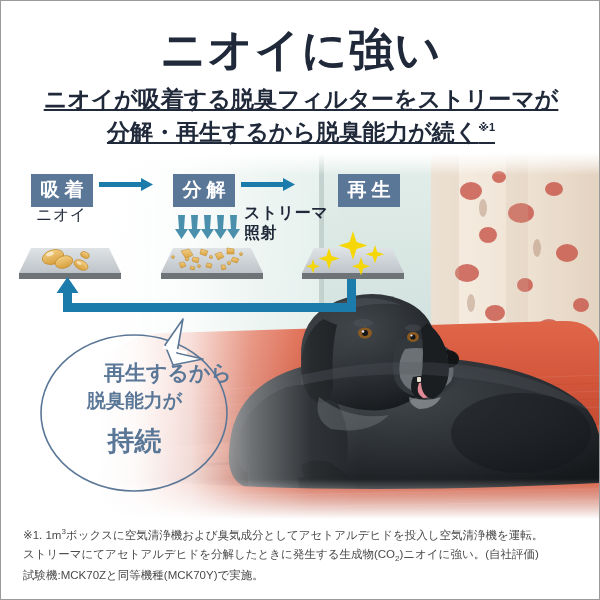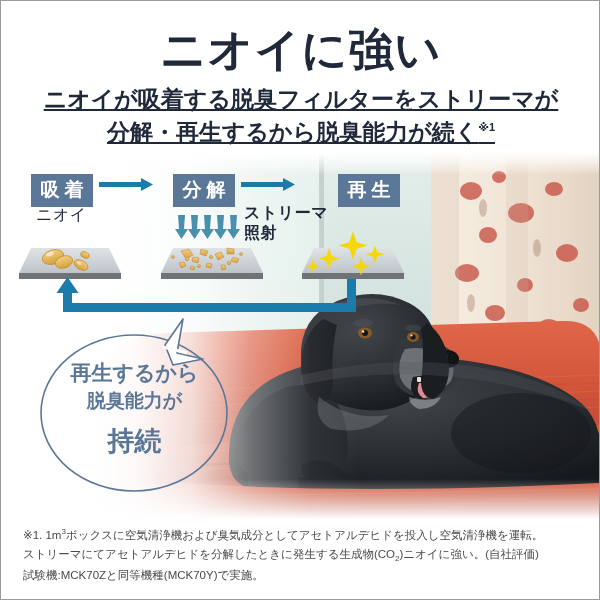--- a/index.html
+++ b/index.html
@@ -147,21 +147,21 @@
     z-index: 7;
   }
   .bubble-text {
     position: absolute;
     left: 0; top: 47px;
     width: 195px;
     text-align: center;
     color: #5b7797;
     line-height: 1.28;
   }
-  .bt-1 { font-size: 21px; font-weight: bold; }
+  .bt-1 { font-size: 21px; font-weight: bold; text-align: right; }
   .bt-2 { font-size: 19px; font-weight: bold; margin-top: 2px; }
   .bt-3 { font-size: 27px; font-weight: bold; margin-top: 11px; }
 
   
   .footnote {
     position: absolute;
     left: 22px; top: 525px;
     width: 560px;
     color: #4a4a4a;
     font-size: 11.5px;

